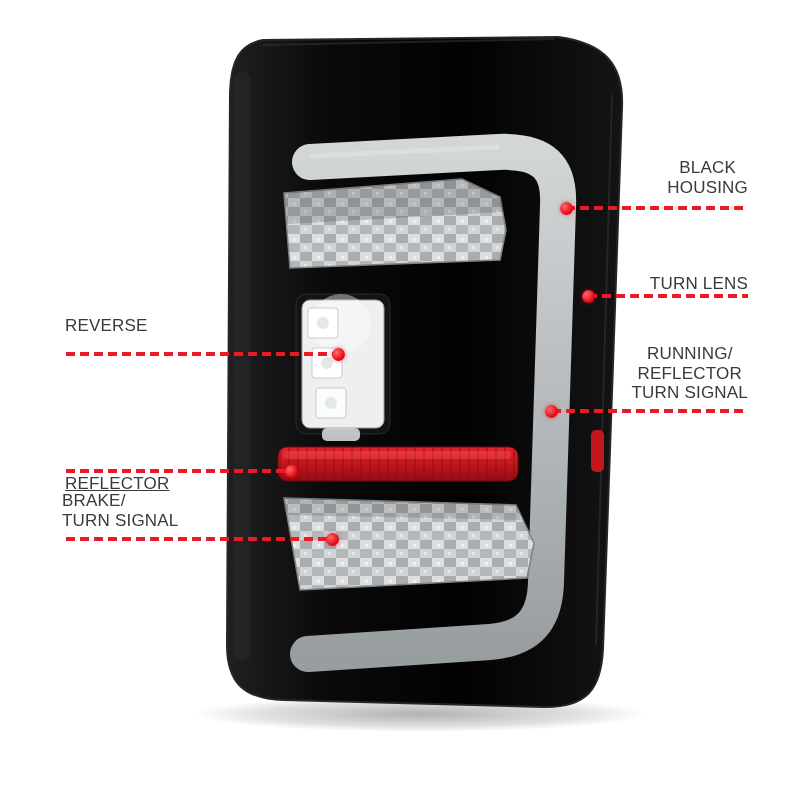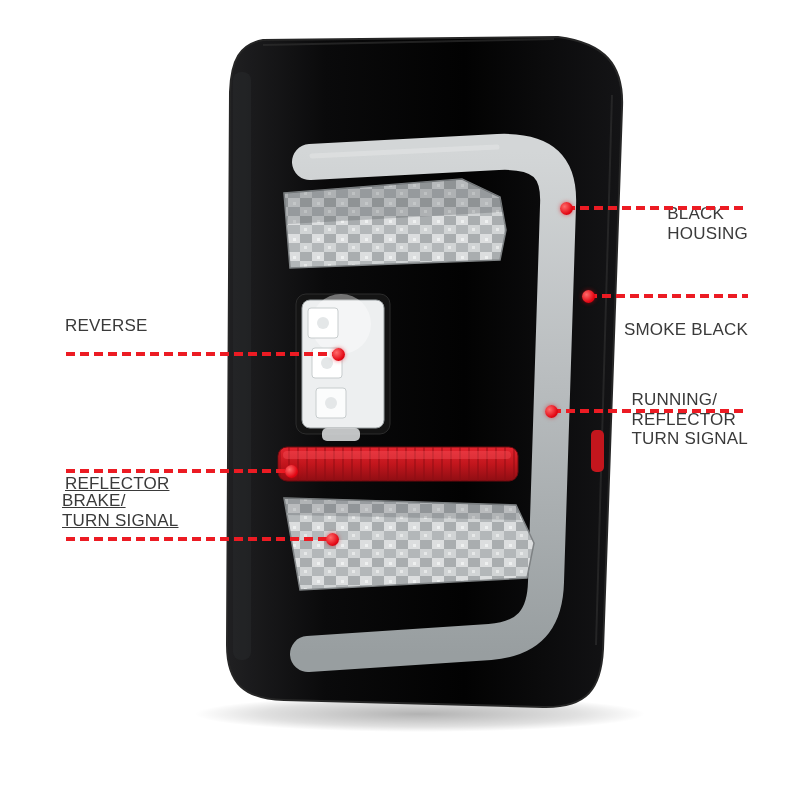--- a/index.html
+++ b/index.html
@@ -7,21 +7,21 @@
     width:800px;height:800px;background:#ffffff;position:relative;overflow:hidden;
     font-family:"Liberation Sans", sans-serif;
   }
   .stage{position:absolute;inset:0;}
   .artwork{position:absolute;left:0;top:0;}
   .callout-label{
     position:absolute;
     font-size:17px;line-height:1.15;color:#3a3a3a;
     white-space:pre-line;letter-spacing:.2px;
   }
-  .callout-label.right{text-align:left;margin-top:46px;}
+  .callout-label.right{text-align:center;}
   .leader{
     position:absolute;height:4px;
     background-image:repeating-linear-gradient(90deg,#ec1b23 0 9px,transparent 9px 14px);
   }
   .dot{
     position:absolute;width:13px;height:13px;border-radius:50%;
     background:radial-gradient(circle at 35% 35%, #ff6a6a 0%, #e30613 65%, #b00510 100%);
     box-shadow:0 0 4px rgba(227,6,19,.55);
   }
 </style>
@@ -111,36 +111,36 @@
 
     <path d="M 284 498 L 516 505 L 534 543 L 527 578 L 300 590 Z" fill="url(#crystal)" stroke="#7e8284" stroke-width="1.5"></path>
     <path d="M 284 498 L 516 505 L 521 520 L 288 515 Z" fill="#33363a" opacity="0.2"></path>
   </svg>
 
   <div class="callout-label right" style="top:158px; right:52px;">BLACK
 HOUSING</div>
   <div class="leader" style="top:206px; left:566px; width:182px;"></div>
   <div class="dot" style="top:202px; left:560px;"></div>
 
-  <div class="callout-label right" style="top:274px; right:52px;">SMOKE BLACK</div>
+  <div class="callout-label right" style="top:274px; right:52px;">TURN LENS</div>
   <div class="leader" style="top:294px; left:588px; width:160px;"></div>
   <div class="dot" style="top:290px; left:582px;"></div>
 
   <div class="callout-label" style="top:316px; left:65px;">REVERSE</div>
   <div class="leader" style="top:352px; left:66px; width:272px;"></div>
   <div class="dot" style="top:348px; left:332px;"></div>
 
   <div class="callout-label right" style="top:344px; right:52px;">RUNNING/
 REFLECTOR
 TURN SIGNAL</div>
   <div class="leader" style="top:409px; left:552px; width:196px;"></div>
   <div class="dot" style="top:405px; left:545px;"></div>
 
   <div class="callout-label" style="top:474px; left:65px;text-decoration:underline;">REFLECTOR</div>
   <div class="leader" style="top:469px; left:66px; width:225px;"></div>
   <div class="dot" style="top:465px; left:285px;"></div>
 
-  <div class="callout-label" style="top:491px; left:62px;text-decoration:underline;">BRAKE/
+  <div class="callout-label" style="top:491px; left:62px;">BRAKE/
 TURN SIGNAL</div>
   <div class="leader" style="top:537px; left:66px; width:266px;"></div>
   <div class="dot" style="top:533px; left:326px;"></div>
 
 </div>
 
 </body></html>

